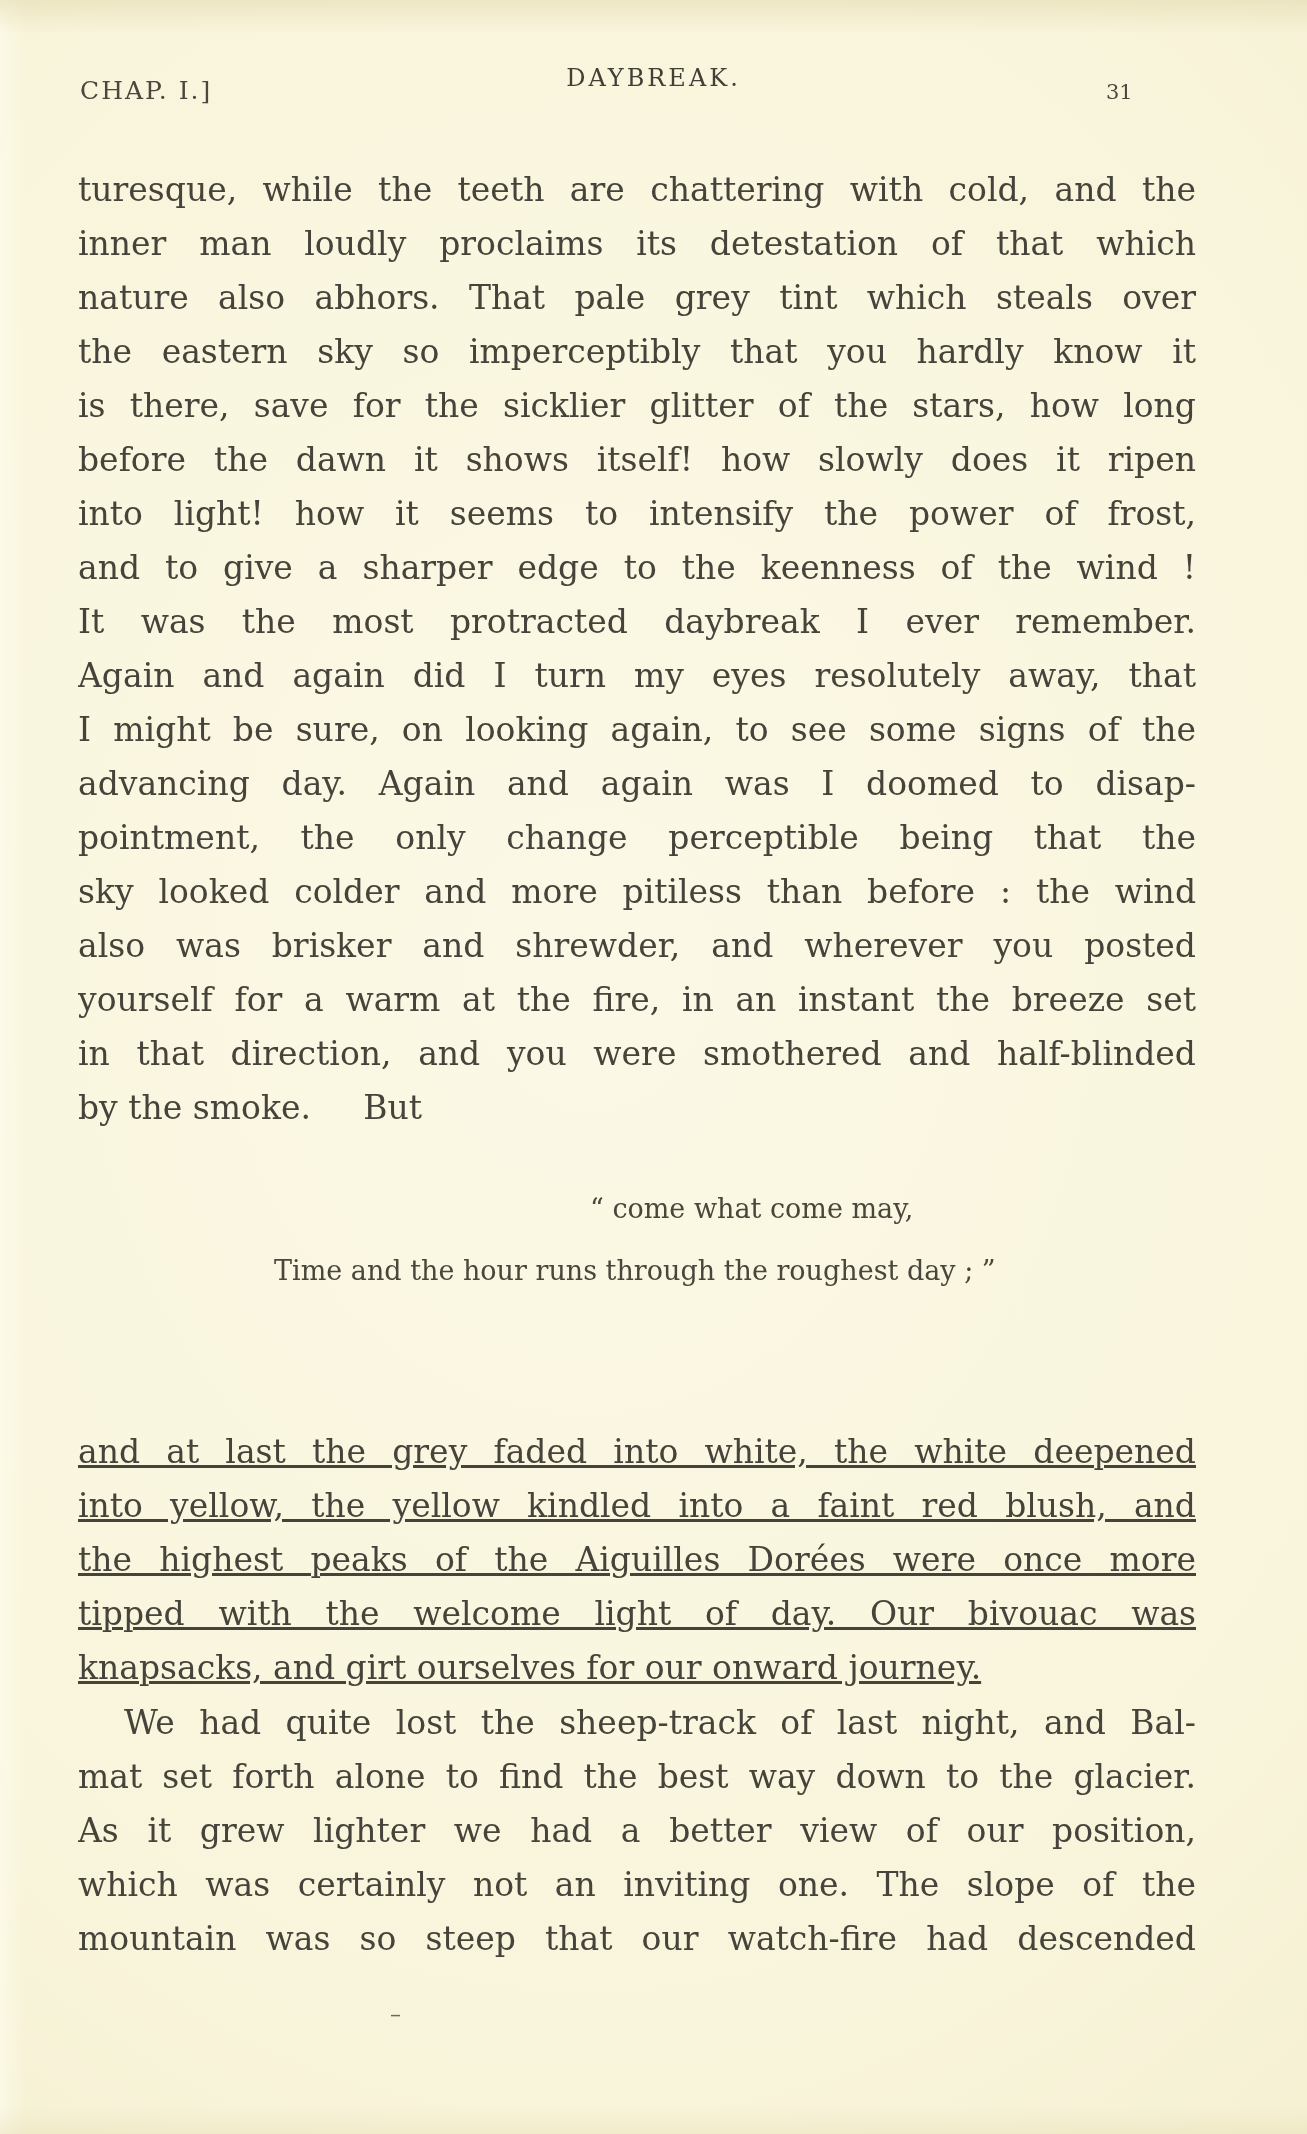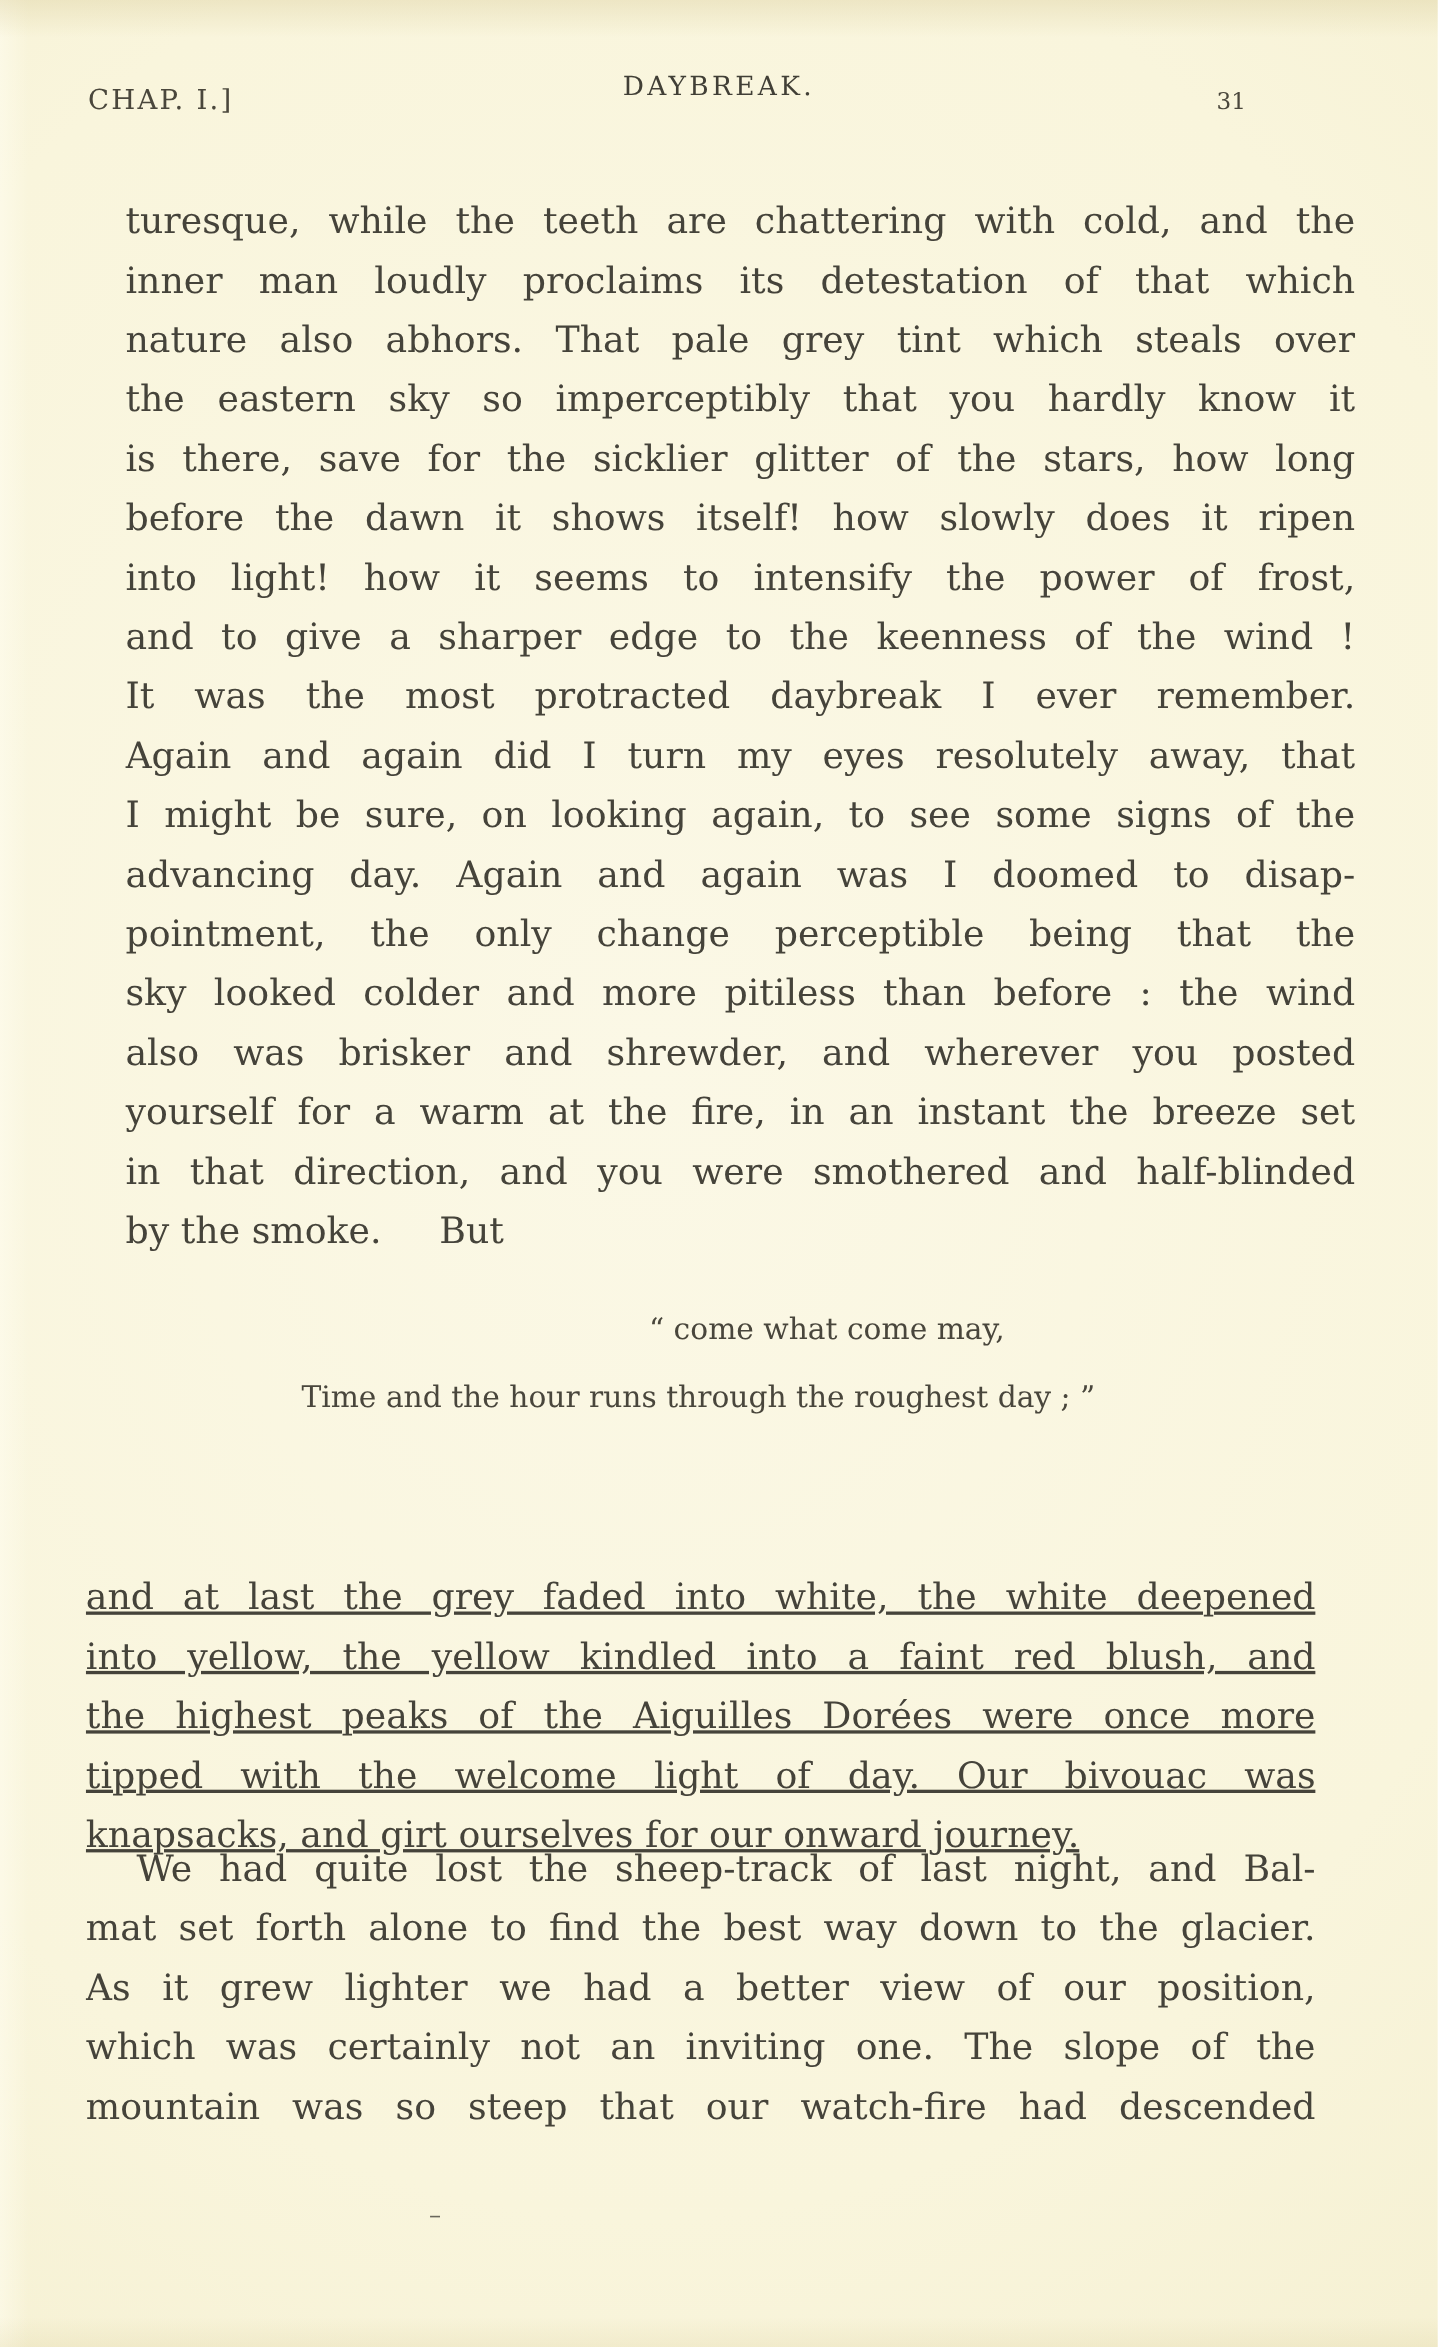--- a/index.html
+++ b/index.html
@@ -25,29 +25,29 @@
     text-align: center; font-size: 24px; letter-spacing: 3px; color: #413f36;
   }
   .hdr-pageno {
     position: absolute; left: 1106px; top: 80px;
     font-size: 21px; color: #4a473c;
   }
   .para {
     position: absolute; left: 78px; width: 1118px;
     font-size: 33px; line-height: 54px;
   }
-  .p1 { top: 174px; margin-left: 36px; }
+  .p1 { top: 163px; }
   .p2 { top: 1425px; text-decoration: underline; }
   .p3 { top: 1672px; }
   .line {
     height: 54px; overflow: hidden;
     text-align: justify; text-align-last: justify; text-justify: inter-word;
   }
   .line.endline { text-align: center; text-align-last: left; white-space: pre-wrap; }
-  .line.indent { text-indent: 46px; }
+  .line.indent { text-indent: 46px; margin-top: 24px; }
   .quote {
     position: absolute; left: 78px; width: 1118px; top: 1178px;
     font-size: 27px; line-height: 62px; color: #49463c;
   }
   .qline { height: 62px; overflow: hidden; }
   .q1 { padding-left: 512px; }
   .q2 { padding-left: 196px; }
   .end-mark {
     position: absolute; left: 390px; top: 2002px;
     font-size: 22px; color: #6a675c;

